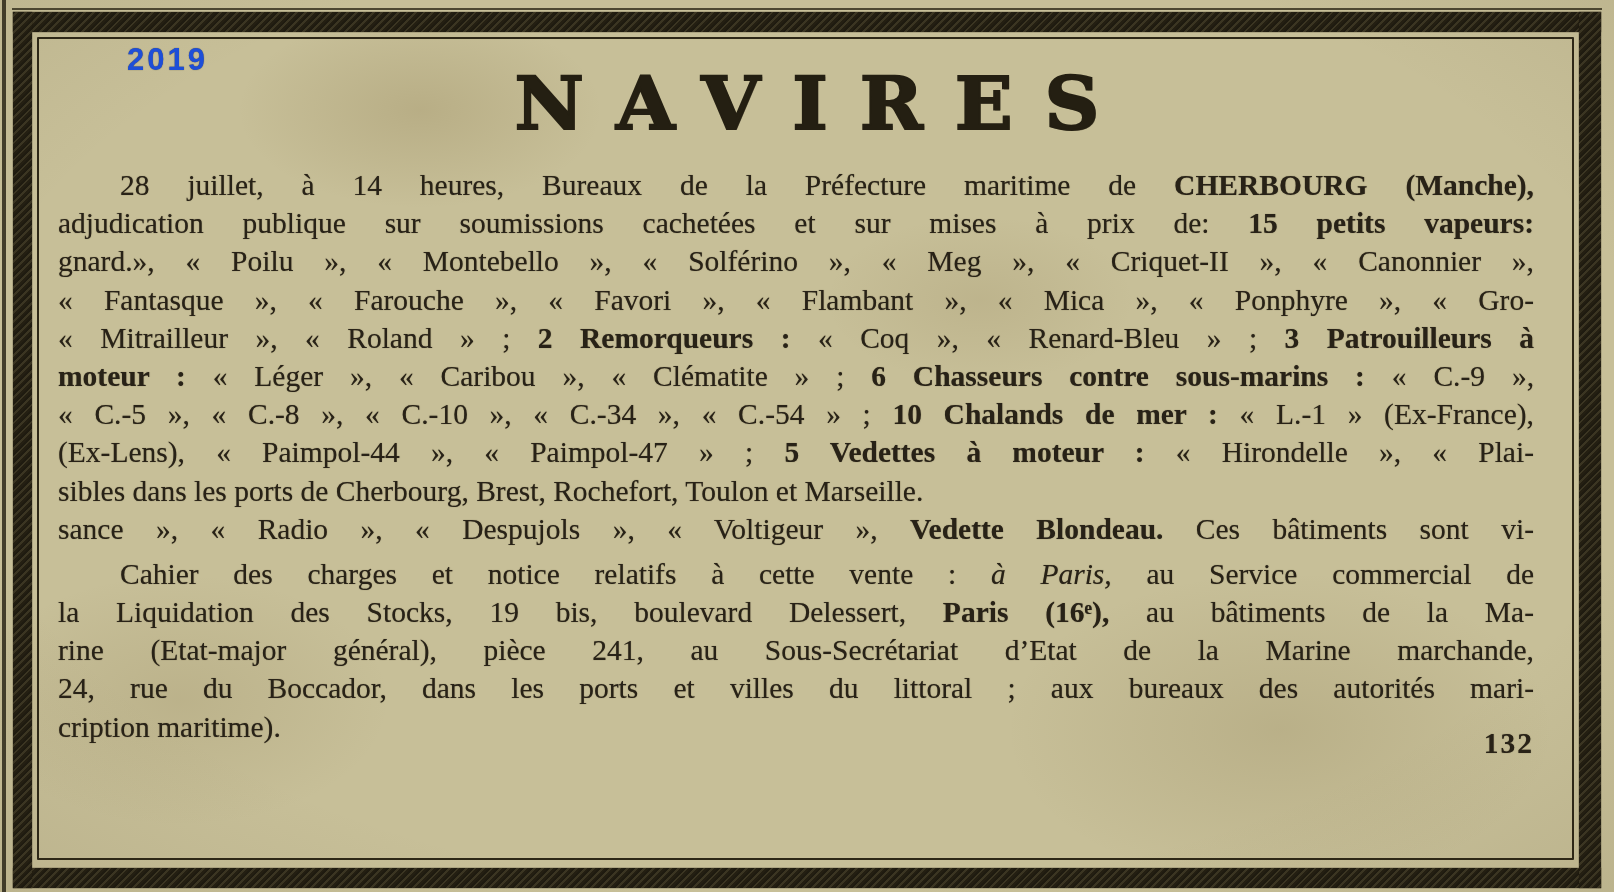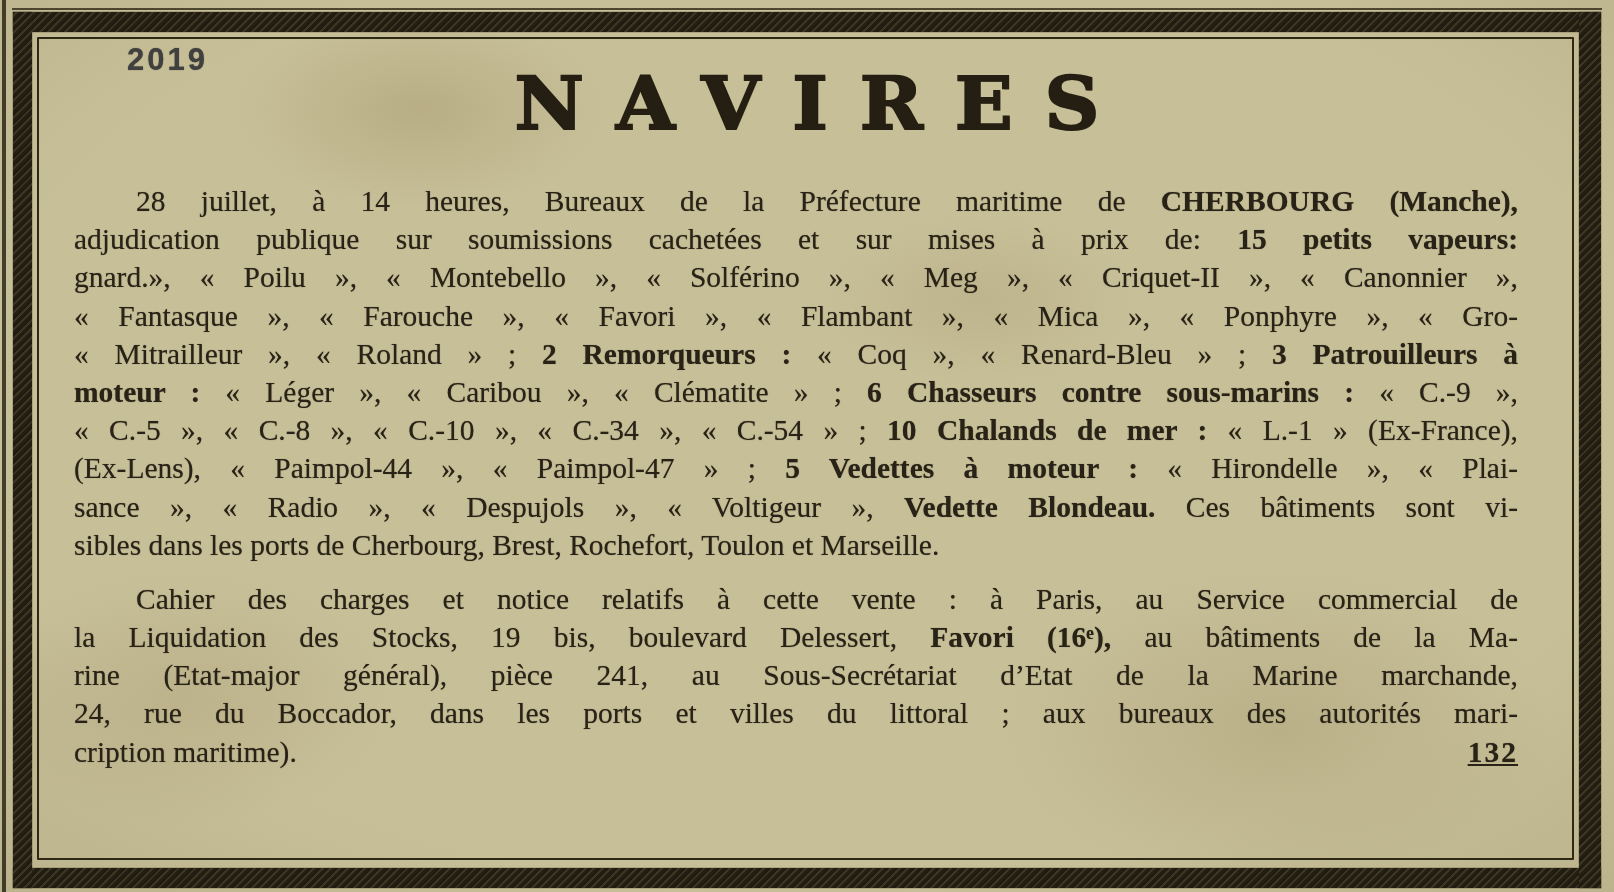--- a/index.html
+++ b/index.html
@@ -23,47 +23,47 @@
       repeating-linear-gradient(135deg,#1f1b10 0 2px,#3b3522 2px 4px,#241f12 4px 6px);
       box-shadow:0 0 1px rgba(30,25,12,.9);}
   .band-top{left:13px;right:13px;top:12px;height:20px;}
   .band-bottom{left:13px;right:13px;bottom:4px;height:20px;}
   .band-left{left:13px;top:12px;bottom:4px;width:19px;}
   .band-right{right:13px;top:12px;bottom:4px;width:22px;}
   .inner-rule{position:absolute;left:37px;top:37px;right:40px;bottom:32px;border:2px solid #2e2817;border-radius:1px;}
   .issue-number{
     position:absolute;left:127px;top:42px;
     font-family:"Liberation Sans", sans-serif;font-weight:bold;
-    font-size:31px;letter-spacing:3px;color:#404040;
+    font-size:31px;letter-spacing:3px;color:#1d4ed8;
     text-shadow:0 0 1px rgba(35,28,12,.7);
   }
   .headline{
     position:absolute;left:0;right:0;top:66px;text-align:center;
     font-family:"DejaVu Serif", serif;font-weight:bold;
     font-size:76px;line-height:76px;letter-spacing:.42em;text-indent:.42em;
     color:#241f12;
     -webkit-text-stroke:2px #241f12;
     text-shadow:0 0 1px rgba(30,24,10,.8), 1px 1px 0 rgba(30,24,10,.45);
     transform:scaleY(.96);
   }
   .article-body{
     position:absolute;left:58px;top:166px;width:1476px;
     font-size:29.5px;line-height:38.2px;
     color:#282217;
     text-shadow:0 0 1px rgba(45,36,18,.55);
   }
-  .para{margin:16px;}
+  .para{margin:0;}
   .para + .para{margin-top:7px;}
   .line{text-align:justify;text-align-last:justify;height:38.2px;white-space:nowrap0;}
   .line.last{text-align:left;text-align-last:left;}
   .line.indent{padding-left:62px;}
   .line.flex{position:relative;}
   .b{font-weight:bold;}
-  .i{}
-  .right-num{position:absolute;right:0;top:0;font-weight:bold;letter-spacing:2px;text-decoration:underline;}
+  .i{font-style:italic;}
+  .right-num{position:absolute;right:0;top:16px;font-weight:bold;letter-spacing:2px;}
 </style>
 </head>
 <body>
 
 <div class="scan-line"></div>
 
 <div class="outer-rule-top"></div>
 <div class="band band-top"></div>
 <div class="band band-bottom"></div>
 <div class="band band-left"></div>
@@ -76,23 +76,23 @@
 <div class="article-body">
     <div class="para">
       <div class="line indent"><span>28 juillet, à 14 heures, Bureaux de la Préfecture maritime de </span><span class="b">CHERBOURG (Manche),</span></div>
       <div class="line"><span>adjudication publique sur soumissions cachetées et sur mises à prix de: </span><span class="b">15 petits vapeurs:</span></div>
       <div class="line"><span>gnard.», « Poilu », « Montebello », « Solférino », « Meg », « Criquet-II », « Canonnier »,</span></div>
       <div class="line"><span>« Fantasque », « Farouche », « Favori », « Flambant », « Mica », « Ponphyre », « Gro-</span></div>
       <div class="line"><span>« Mitrailleur », « Roland » ; </span><span class="b">2 Remorqueurs :</span><span> « Coq », « Renard-Bleu » ; </span><span class="b">3 Patrouilleurs à</span></div>
       <div class="line"><span class="b">moteur :</span><span> « Léger », « Caribou », « Clématite » ; </span><span class="b">6 Chasseurs contre sous-marins :</span><span> « C.-9 »,</span></div>
       <div class="line"><span>« C.-5 », « C.-8 », « C.-10 », « C.-34 », « C.-54 » ; </span><span class="b">10 Chalands de mer :</span><span> « L.-1 » (Ex-France),</span></div>
       <div class="line"><span>(Ex-Lens), « Paimpol-44 », « Paimpol-47 » ; </span><span class="b">5 Vedettes à moteur :</span><span> « Hirondelle », « Plai-</span></div>
+      <div class="line last"><span>sibles dans les ports de Cherbourg, Brest, Rochefort, Toulon et Marseille.</span></div>
       <div class="line"><span>sance », « Radio », « Despujols », « Voltigeur », </span><span class="b">Vedette Blondeau.</span><span> Ces bâtiments sont vi-</span></div>
-      <div class="line last"><span>sibles dans les ports de Cherbourg, Brest, Rochefort, Toulon et Marseille.</span></div>
     </div>
     <div class="para">
       <div class="line indent"><span>Cahier des charges et notice relatifs à cette vente : </span><span class="i">à Paris,</span><span> au Service commercial de</span></div>
-      <div class="line"><span>la Liquidation des Stocks, 19 bis, boulevard Delessert, </span><span class="b">Favori (16ᵉ),</span><span> au bâtiments de la Ma-</span></div>
+      <div class="line"><span>la Liquidation des Stocks, 19 bis, boulevard Delessert, </span><span class="b">Paris (16ᵉ),</span><span> au bâtiments de la Ma-</span></div>
       <div class="line"><span>rine (Etat-major général), pièce 241, au Sous-Secrétariat d’Etat de la Marine marchande,</span></div>
       <div class="line"><span>24, rue du Boccador, dans les ports et villes du littoral ; aux bureaux des autorités mari-</span></div>
       <div class="line last flex"><span>cription maritime).</span><span class="right-num">132</span></div>
     </div>
   </div>
 
 </body></html>

